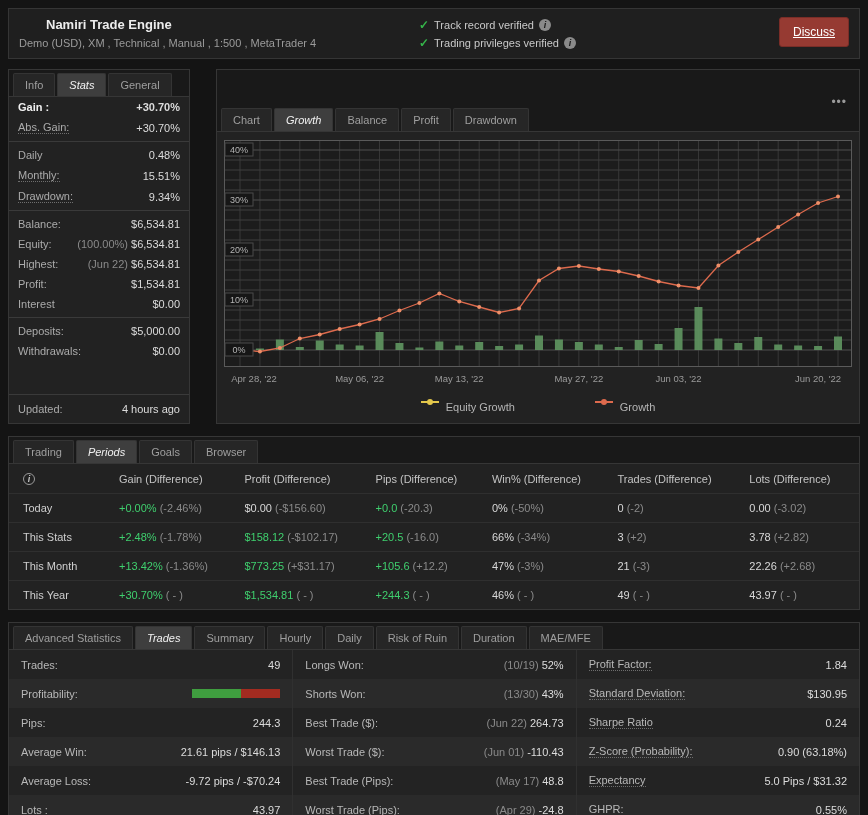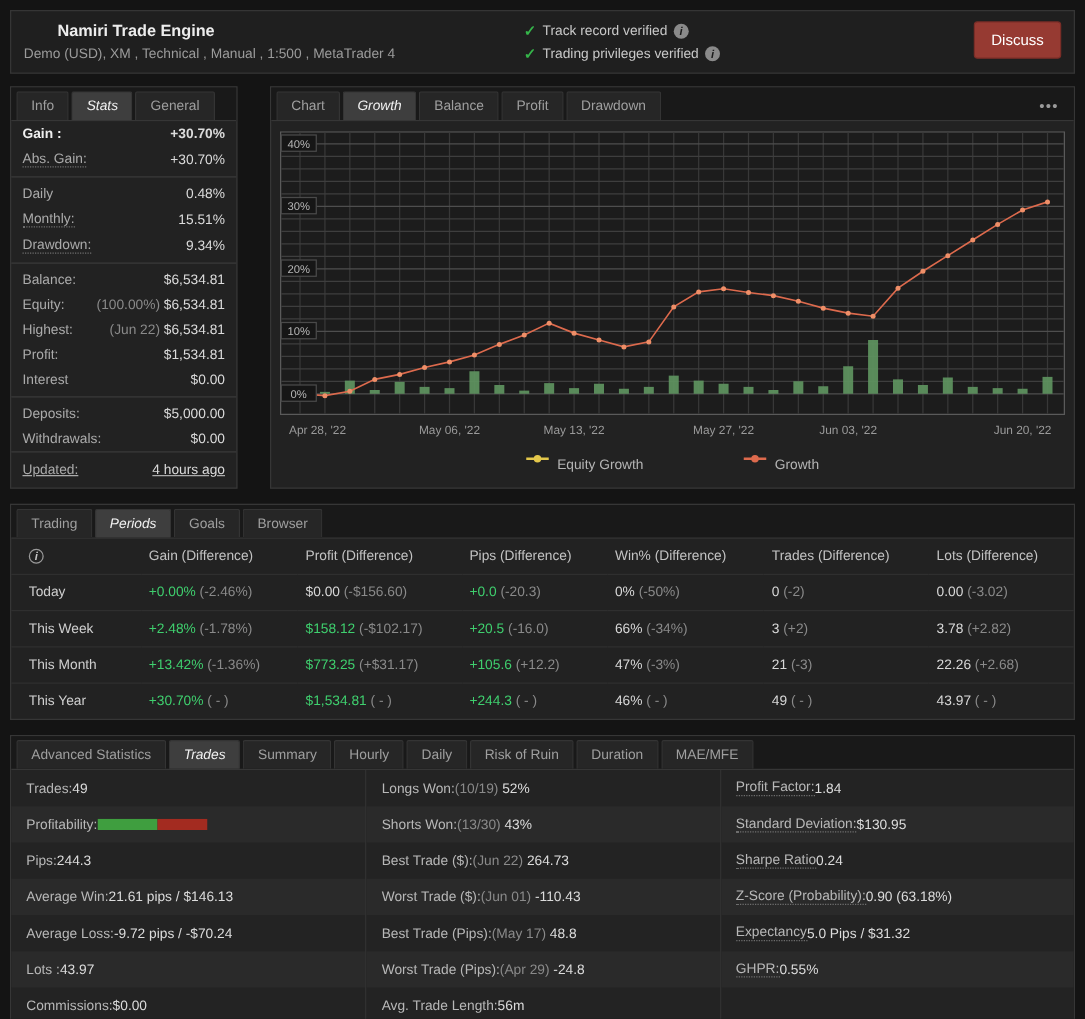--- a/index.html
+++ b/index.html
@@ -21,38 +21,38 @@
   .subtitle { font-size:11px; color:#9b9b9b; margin-top:5px; }
   .subtitle a { color:#9b9b9b; cursor:pointer; }
   .h-verified { display:flex; flex-direction:column; gap:4px; padding-top:1px; }
   .vrow { display:flex; align-items:center; gap:5px; font-size:11px; color:#c9c9c9; }
   .check { color:#35b54a; font-weight:bold; font-size:12px; }
   .info-i { display:inline-flex; width:12px; height:12px; border-radius:50%; background:#8a8a8a; color:#1b1b1b;
             font-size:9px; font-weight:bold; align-items:center; justify-content:center; font-style:italic; cursor:pointer; }
   .info-i.outline { background:none; border:1px solid #9a9a9a; color:#c5c5c5; }
   .h-right { margin-left:auto; }
   .discuss { background:#963a32; color:#fff; border:1px solid #7a2d27; border-radius:3px;
-             padding:7px 13px; font-size:12px; cursor:pointer; font-family:inherit; }
+             padding:7px 13px; font-size:12px; cursor:pointer; font-family:inherit;text-decoration:underline; }
 
   
   .panel { background:#222; border:1px solid #363636; }
   .tabbar { display:flex; align-items:flex-end; background:#191919; border-bottom:1px solid #363636; padding:3px 4px 0 4px; gap:2px; }
   .tab { padding:5px 11px; font-size:11px; color:#9f9f9f; background:#262626; border:1px solid #343434; border-bottom:none;
          border-radius:2px 2px 0 0; cursor:pointer; white-space:nowrap; }
   .tab.active { background:#3e3e3e; color:#f2f2f2;font-style:italic; }
   .tab-spacer { flex:1; }
   .menu-dots { color:#9a9a9a; font-size:12px; letter-spacing:1px; padding:4px 8px; cursor:pointer; align-self:center; }
 
   
   .main-row { display:flex; gap:26px; margin-top:10px; align-items:stretch; }
   .left-panel { width:198px; display:flex; flex-direction:column; }
   .left-rows { display:flex; flex-direction:column; flex:1; padding-bottom:4px; }
   .lrow { display:flex; justify-content:space-between; align-items:center; padding:4px 9px; font-size:11px; color:#ababab; }
   .lrow.sep { border-bottom:1px solid #3a3a3a; padding-bottom:7px; margin-bottom:3px; }
-  .lrow.updated { margin-top:auto; border-top:1px solid #3a3a3a; padding-top:8px;text-decoration:underline; }
+  .lrow.updated { margin-top:auto; border-top:1px solid #3a3a3a; padding-top:8px; }
   .lrow .val { color:#dcdcdc; }
   .dotted { border-bottom:1px dotted #6e6e6e; cursor:help; }
 
   .chart-panel { flex:1; display:flex; flex-direction:column; }
   .chart-body { padding:8px 7px 0 7px; }
   .chart-legend { display:flex; justify-content:center; gap:80px; padding:8px 0 10px; font-size:11px; color:#b5b5b5; }
   .legend-item { display:flex; align-items:flex-start; cursor:pointer; }
   .lmark { display:inline-block; width:18px; height:2px; position:relative; margin-right:7px; }
   .ldot { position:absolute; left:6px; top:-2px; width:6px; height:6px; border-radius:50%; }
 
@@ -63,21 +63,21 @@
   .periods-table td .main { color:#d8d8d8; }
   .periods-table td .main.green { color:#3fcf6e; }
   .periods-table tbody tr { border-top:1px solid #2f2f2f; }
   .periods-table th:first-child, .periods-table td:first-child { text-align:left; padding-left:14px; width:104px; color:#cfcfcf; }
 
   
   .advanced-panel { margin-top:12px; }
   .stats-grid { display:grid; grid-template-columns:1fr 1fr 1fr; }
   .stat-col { background:#232323; }
   .stat-col + .stat-col { border-left:1px solid #303030; }
-  .srow { display:flex; align-items:center; padding:0 12px; height:29px; font-size:11px; color:#b8b8b8; }
+  .srow { display:flex; justify-content:space-between; align-items:center; padding:0 12px; height:29px; font-size:11px; color:#b8b8b8; }
   .srow:nth-child(even) { background:#2a2a2a; }
   .sval { color:#dcdcdc; }
   .pbar { width:88px; height:9px; display:flex; overflow:hidden; }
   .pbar .g { background:#3f9e3f; height:100%; }
   .pbar .r { background:#a32b20; height:100%; }
 </style>
 </head>
 <body>
 
 <div class="page">
@@ -165,21 +165,21 @@
           </div>
           <div class="lrow updated">
             <span class="lab">Updated:</span>
             <span><span class="val">4 hours ago</span></span>
           </div>
         </div>
     </div>
 
     <div class="panel chart-panel">
       <div class="tabbar">
-        <div style="display:flex;gap:2px;align-items:flex-end;">
+        <div style="display:flex;gap:2px;align-items:flex-end;margin-top:35px;">
             <div class="tab">Chart</div>
             <div class="tab active">Growth</div>
             <div class="tab">Balance</div>
             <div class="tab">Profit</div>
             <div class="tab">Drawdown</div>
           </div>
         <div class="tab-spacer"></div>
         <div class="menu-dots">•••</div>
       </div>
       <div class="chart-body">
@@ -358,21 +358,21 @@
           <tr>
             <td>Today</td>
             <td><span class="main green">+0.00%</span><span class="muted"> (-2.46%)</span></td>
             <td><span class="main">$0.00</span><span class="muted"> (-$156.60)</span></td>
             <td><span class="main green">+0.0</span><span class="muted"> (-20.3)</span></td>
             <td><span class="main">0%</span><span class="muted"> (-50%)</span></td>
             <td><span class="main">0</span><span class="muted"> (-2)</span></td>
             <td><span class="main">0.00</span><span class="muted"> (-3.02)</span></td>
           </tr>
           <tr>
-            <td>This Week</td>
+            <td>This Stats</td>
             <td><span class="main green">+2.48%</span><span class="muted"> (-1.78%)</span></td>
             <td><span class="main green">$158.12</span><span class="muted"> (-$102.17)</span></td>
             <td><span class="main green">+20.5</span><span class="muted"> (-16.0)</span></td>
             <td><span class="main">66%</span><span class="muted"> (-34%)</span></td>
             <td><span class="main">3</span><span class="muted"> (+2)</span></td>
             <td><span class="main">3.78</span><span class="muted"> (+2.82)</span></td>
           </tr>
           <tr>
             <td>This Month</td>
             <td><span class="main green">+13.42%</span><span class="muted"> (-1.36%)</span></td>

